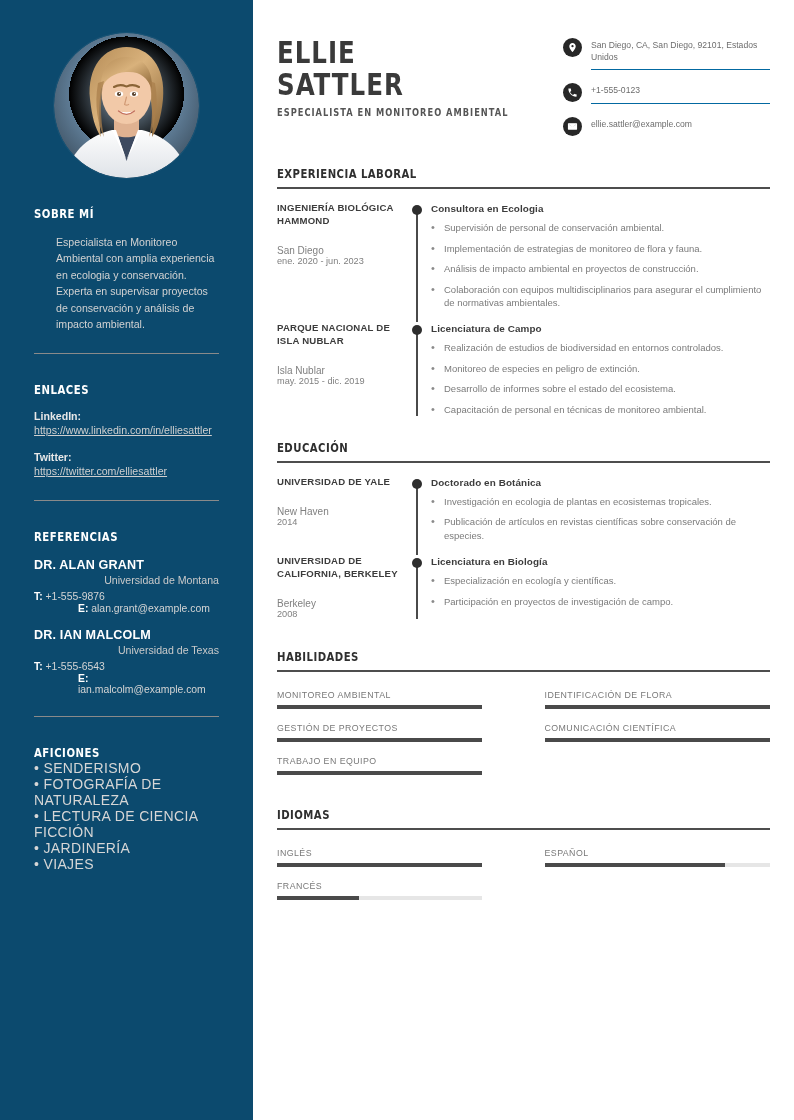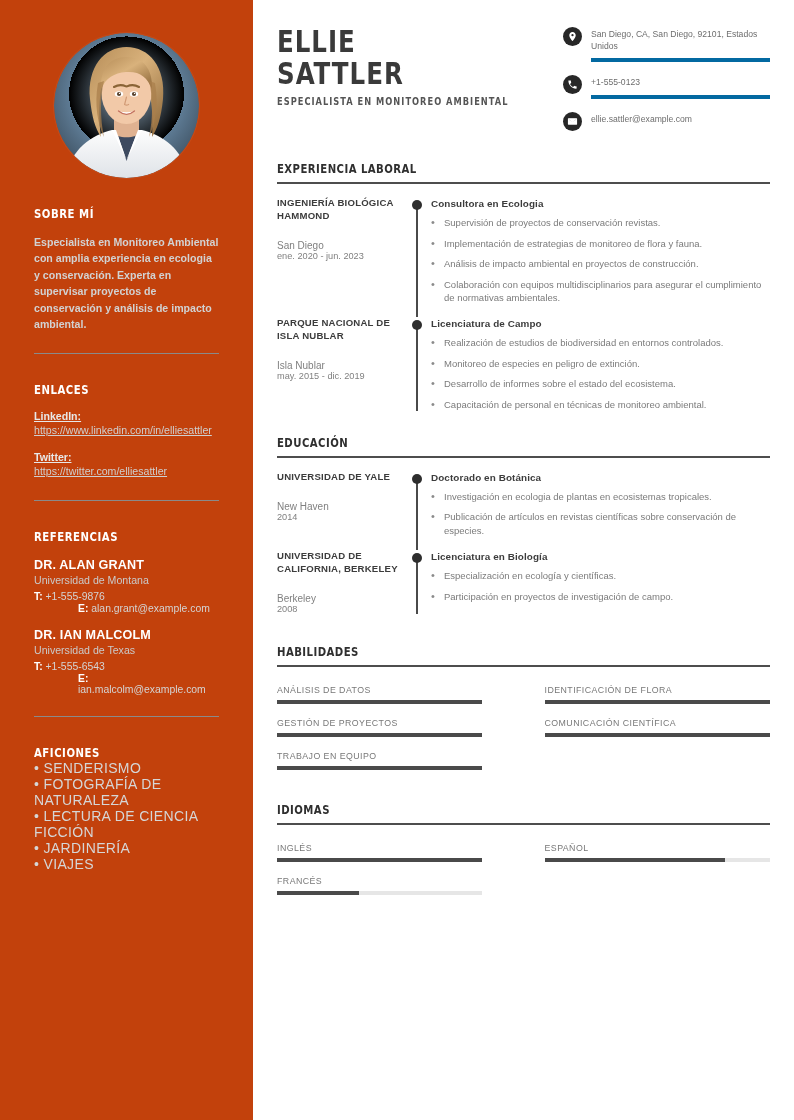--- a/index.html
+++ b/index.html
@@ -7,21 +7,21 @@
     width: 794px; height: 1120px;
     font-family: "Liberation Sans", sans-serif;
     background: #ffffff;
     overflow: hidden;
   }
   .page { position: relative; width: 794px; height: 1120px; display: flex; }
 
   
   .sidebar {
     width: 253px; height: 1120px;
-    background: #c2410c;
+    background: #0c4a6e;
     padding: 0 34px;
     color: #d8d8d8;
     flex: 0 0 253px;
   }
   .photo-wrap {
     width: 145px; height: 145px;
     margin: 33px auto 0 auto;
     border-radius: 50%;
     overflow: hidden;
     position: relative;
@@ -38,34 +38,34 @@
     text-transform: uppercase;
     margin-top: 28px;
     transform: scaleX(0.9);
     transform-origin: left center;
   }
   .side-body {
     font-size: 10.6px;
     line-height: 16.4px;
     color: #d2d2d2;
     margin-top: 13px;
-    font-weight: 700;
+    font-weight: 400;
+    margin-left: 22px;
   }
   .side-rule {
     height: 1px;
     background: #8a8a8a;
     margin-top: 21px;
     width: 100%;
   }
   .link-label {
     font-size: 10.6px;
     font-weight: 700;
     color: #e8e8e8;
     margin-top: 13px;
-    text-decoration: underline;
   }
   .link-url {
     font-size: 10.6px;
     line-height: 15px;
     color: #cfcfcf;
     text-decoration: underline;
     word-break: break-all;
     display: block;
     margin-top: 1px;
   }
@@ -73,20 +73,21 @@
     font-size: 12.6px;
     color: #ffffff;
     margin-top: 14px;
     font-weight: 700;
     letter-spacing: 0.15px;
   }
   .ref-org {
     font-size: 10.6px;
     color: #cacaca;
     margin-top: 2px;
+    text-align: right;
   }
   .ref-line {
     font-size: 10.4px;
     color: #d4d4d4;
     margin-top: 5px;
   }
   .ref-line b { color: #ffffff; font-weight: 700; }
   .ref-line.tight { margin-top: 1px; margin-left: 44px; }
   .hobby {
     font-size: 14px;
@@ -97,21 +98,21 @@
   .hobby:first-of-type { margin-top: 17px; }
 
   
   .main {
     flex: 1;
     padding: 0 24px 0 24px;
     position: relative;
   }
 
   
-  .hdr { display: flex; padding-top: 25px; justify-content: center; }
+  .hdr { display: flex; padding-top: 36px; justify-content: center; }
   .hdr-left { width: 286px; flex: 0 0 286px; }
   .name {
     font-family: "DejaVu Sans Condensed", "Liberation Sans Narrow", "Liberation Sans", sans-serif;
     font-size: 31px;
     line-height: 32px;
     font-weight: 700;
     letter-spacing: 1.1px;
     color: #3a3a3a;
     text-transform: uppercase;
     transform: scaleX(0.88);
@@ -138,21 +139,21 @@
     display: flex; align-items: center; justify-content: center;
     margin-right: 9px;
   }
   .ci-icon svg { display: block; }
   .ci-text {
     font-size: 8.6px;
     line-height: 11.6px;
     color: #6d6d6d;
     padding-top: 2px;
     flex: 1;
-    border-bottom: 4px solid #0369a1;
+    border-bottom: 1px solid #0369a1;
     padding-bottom: 6px;
     min-height: 19px;
   }
   .ci-row:last-child .ci-text { border-bottom: none; }
 
   
   .sec { margin-top: 24px; }
   .sec-title {
     font-family: "DejaVu Sans Condensed", "Liberation Sans Narrow", "Liberation Sans", sans-serif;
     font-size: 12.5px;
@@ -395,21 +396,21 @@
         </div>
         <div class="entry-tl">
           <div class="tl-line"></div>
           <div class="tl-dot"></div>
         </div>
         <div class="entry-right">
           <div class="job-title">Consultora en Ecologia</div>
           <div class="bullets">
             <div class="bullet">
                 <span class="dot">•</span>
-                <span class="txt">Supervisión de proyectos de conservación revistas.</span>
+                <span class="txt">Supervisión de personal de conservación ambiental.</span>
               </div>
             <div class="bullet">
                 <span class="dot">•</span>
                 <span class="txt">Implementación de estrategias de monitoreo de flora y fauna.</span>
               </div>
             <div class="bullet">
                 <span class="dot">•</span>
                 <span class="txt">Análisis de impacto ambiental en proyectos de construcción.</span>
               </div>
             <div class="bullet">
@@ -507,21 +508,21 @@
           </div>
         </div>
       </div>
     </section>
 
     <section class="sec" style="margin-top:30px">
       <div class="sec-title">HABILIDADES</div>
       <div class="sec-rule"></div>
       <div class="grid2">
         <div class="cell">
-          <div class="cell-label">ANÁLISIS DE DATOS</div>
+          <div class="cell-label">MONITOREO AMBIENTAL</div>
           <div class="bar-track">
               <div class="bar-fill" style="width: 100%;"></div>
             </div>
         </div>
         <div class="cell">
           <div class="cell-label">IDENTIFICACIÓN DE FLORA</div>
           <div class="bar-track">
               <div class="bar-fill" style="width: 100%;"></div>
             </div>
         </div>

